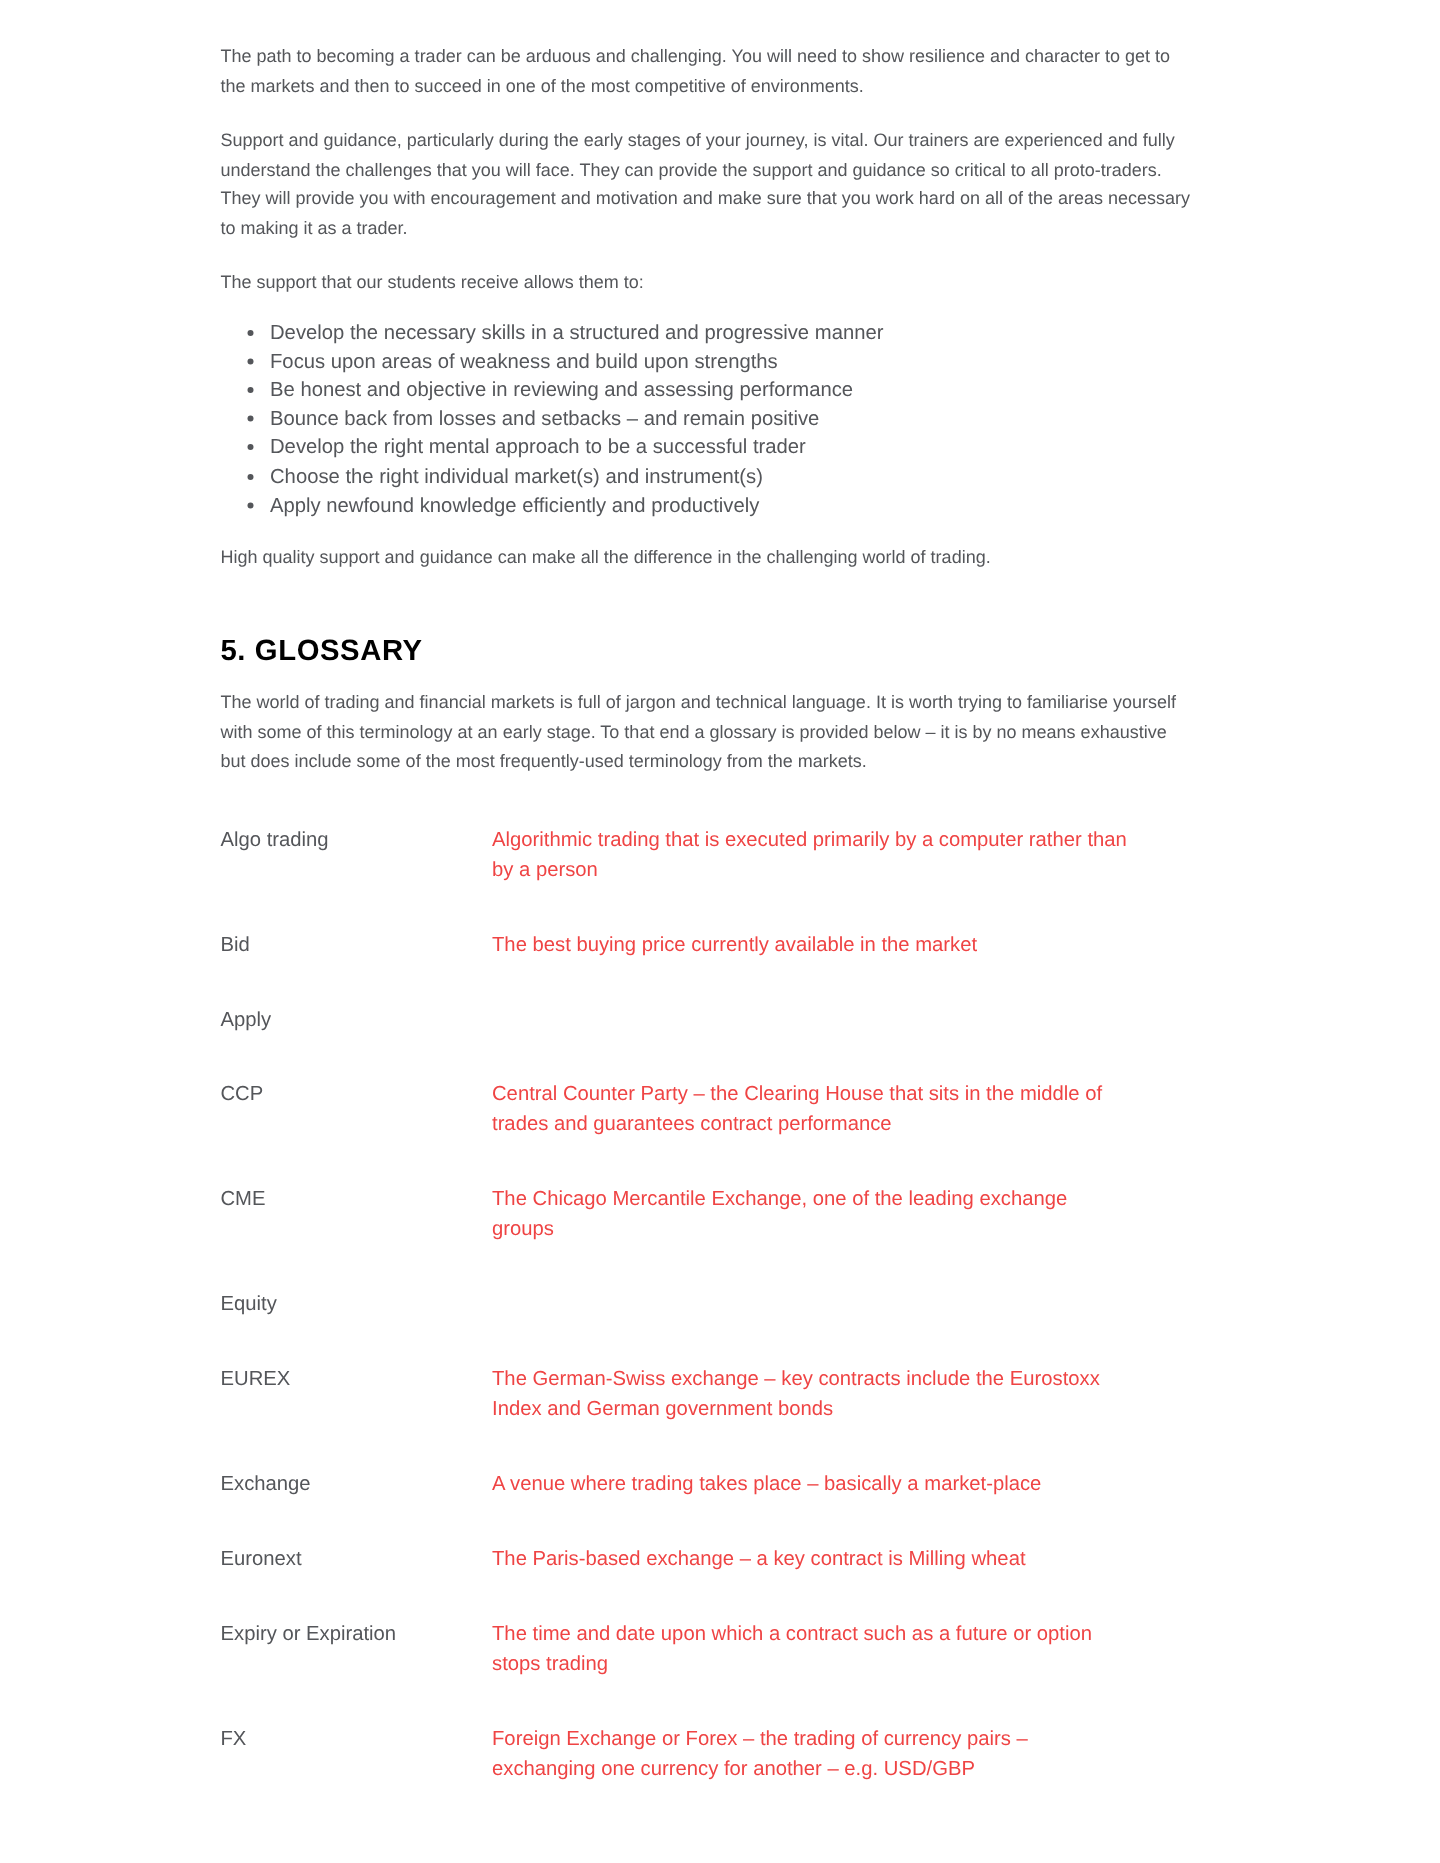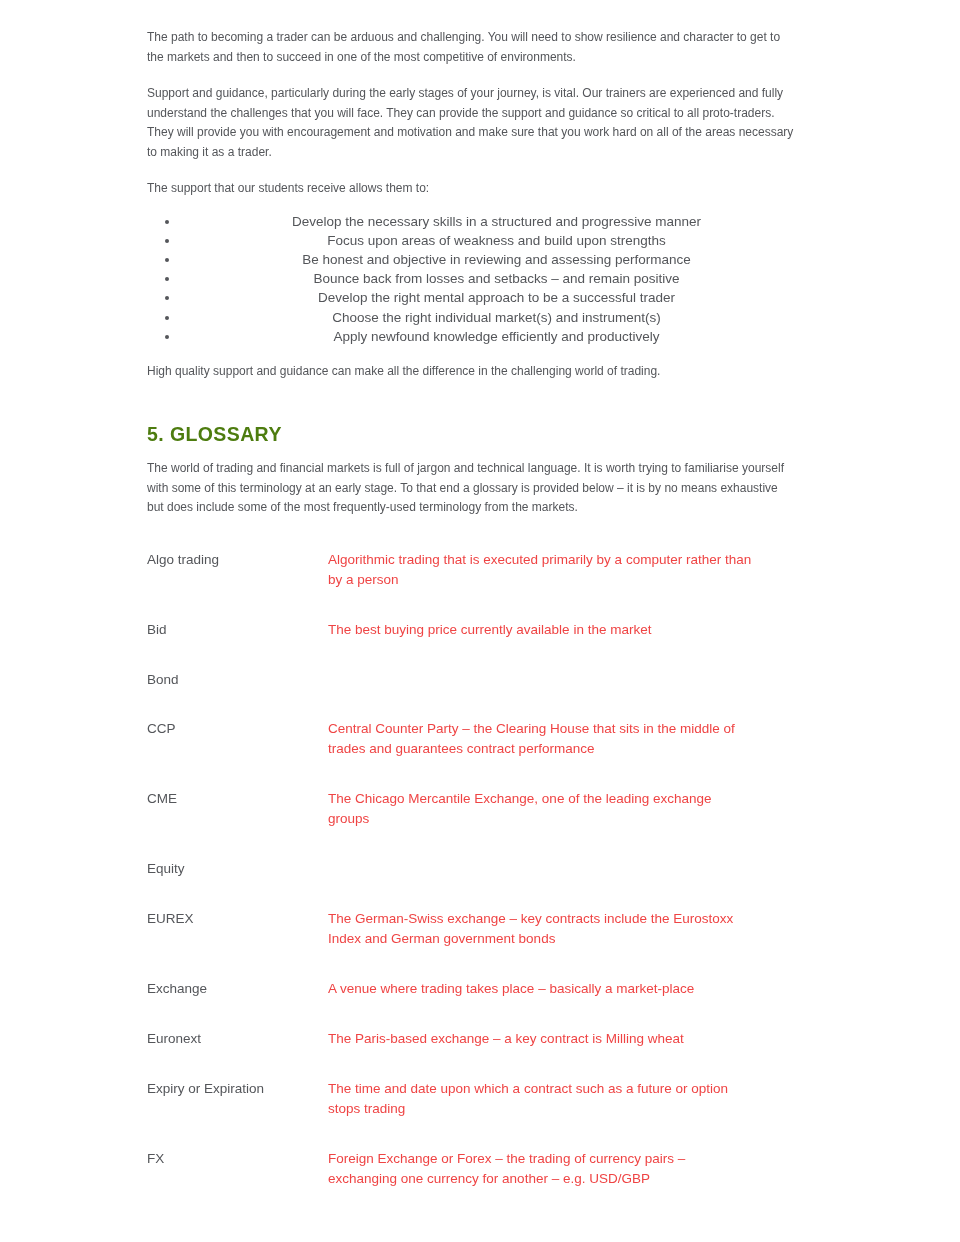--- a/index.html
+++ b/index.html
@@ -26,37 +26,36 @@
     line-height: 19.5px;
     color: #54565a;
   }
   .lead {
     margin-bottom: 13px;
   }
   ul.support-list {
     margin: 0 0 16px 0;
     padding: 0 0 0 33px;
     list-style: disc;
-    text-align: center;
   }
   ul.support-list li {
     font-size: 13.5px;
     line-height: 19.2px;
     color: #54565a;
   }
   .outro {
     margin-bottom: 0;
   }
   h2.glossary-heading {
     margin: 41px 0 13px 0;
     font-size: 19.5px;
     line-height: 24px;
     font-weight: 700;
     letter-spacing: 0.4px;
-    color: #4d7c0f;
+    color: #000000;
   }
   .glossary-intro {
     margin-bottom: 0;
   }
   .glossary-table {
     margin-top: 17px;
   }
   .glossary-row {
     display: flex;
     align-items: flex-start;
@@ -110,21 +109,21 @@
       <div class="glossary-term">Algo trading</div>
       <div class="glossary-definition">Algorithmic trading that is executed primarily by a computer rather than by a person</div>
     </div>
 
     <div class="glossary-row">
       <div class="glossary-term">Bid</div>
       <div class="glossary-definition">The best buying price currently available in the market</div>
     </div>
 
     <div class="glossary-row">
-      <div class="glossary-term">Bond</div>
+      <div class="glossary-term">Apply</div>
     </div>
 
     <div class="glossary-row">
       <div class="glossary-term">CCP</div>
       <div class="glossary-definition">Central Counter Party – the Clearing House that sits in the middle of trades and guarantees contract performance</div>
     </div>
 
     <div class="glossary-row">
       <div class="glossary-term">CME</div>
       <div class="glossary-definition">The Chicago Mercantile Exchange, one of the leading exchange groups</div>

